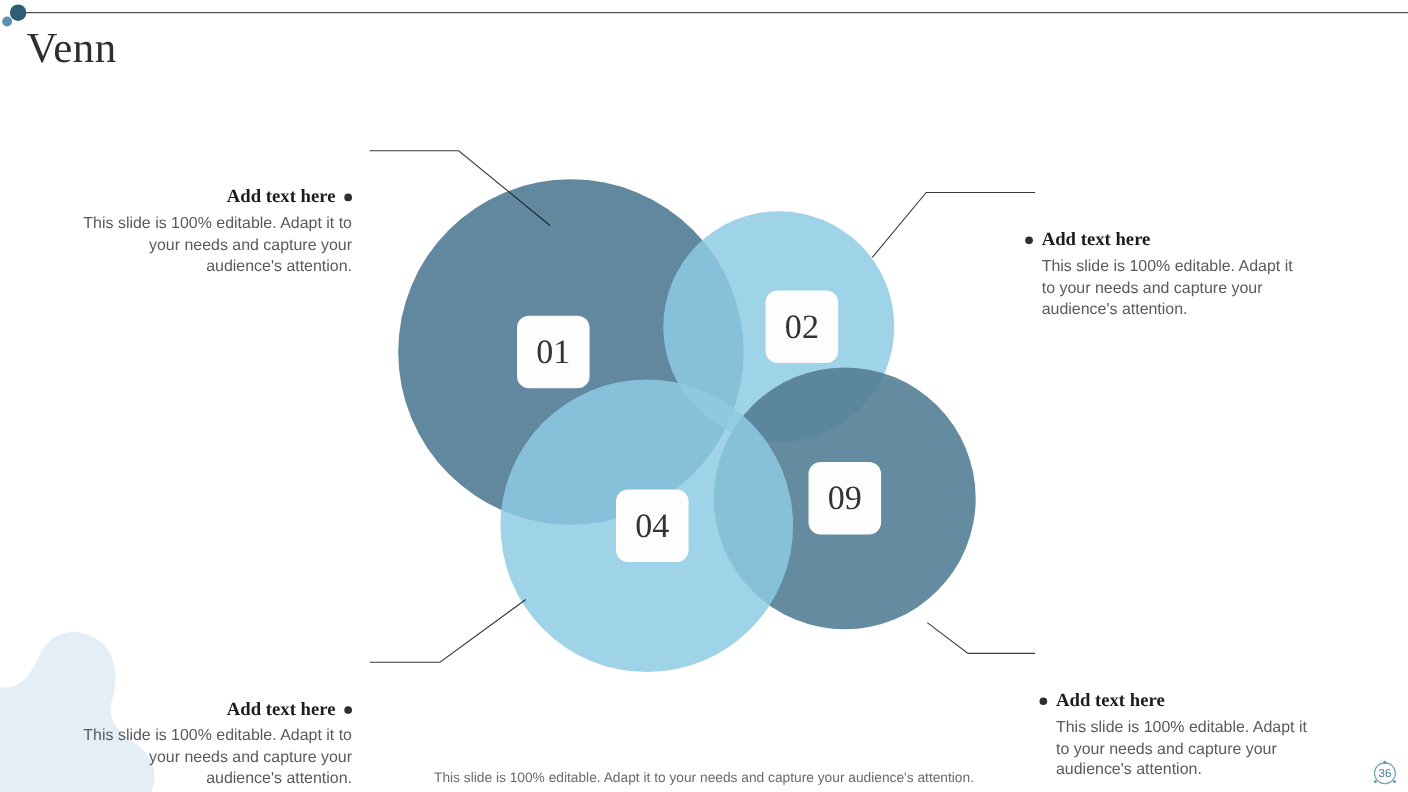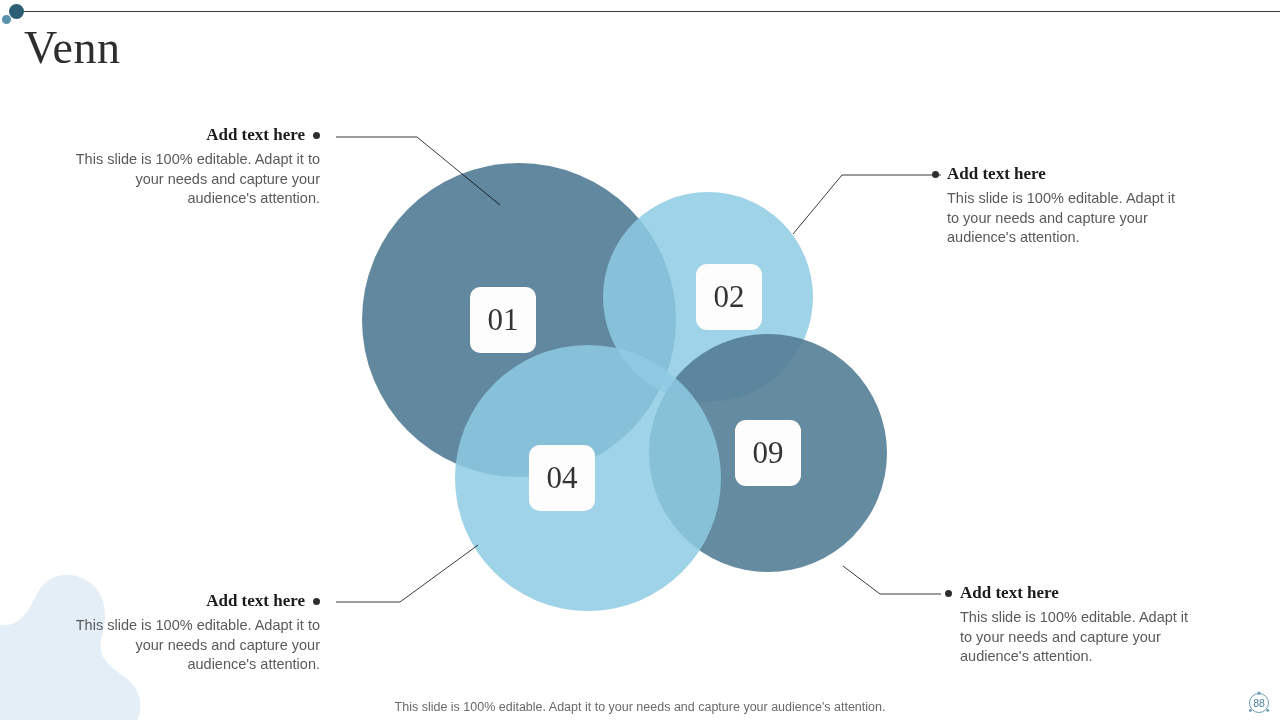--- a/index.html
+++ b/index.html
@@ -56,21 +56,21 @@
     background: #5a93ab;
     z-index: 3;
   }
 
   
   .page-title {
     position: absolute;
     left: 24px;
     top: 21px;
     font-family: "Liberation Serif", serif;
-    font-size: 46px;
+    font-size: 39px;
     color: #2e2e2e;
     letter-spacing: 0.5px;
     z-index: 3;
   }
 
   
   .venn-stage {
     position: absolute;
     left: 0;
     top: 0;
@@ -87,37 +87,38 @@
     border-radius: 11px;
     background: #fdfdfd;
     display: flex;
     align-items: center;
     justify-content: center;
     font-family: "Liberation Serif", serif;
     font-size: 31px;
     color: #333333;
     z-index: 6;
   }
-  #badge-01 { left: 470px; top: 287px; border-radius: 10px; }
+  #badge-01 { left: 470px; top: 287px; }
   #badge-02 { left: 696px; top: 264px; }
   #badge-03 { left: 735px; top: 420px; }
-  #badge-04 { left: 529px; top: 445px; }
+  #badge-04 { left: 560px; top: 445px; }
 
   
   .callout {
     position: absolute;
     z-index: 5;
     width: 250px;
   }
   .callout .head {
     font-family: "Liberation Serif", serif;
     font-weight: bold;
     font-size: 17px;
     color: #1c1c1c;
     white-space: nowrap;
+    margin-top: 44px;
   }
   .callout .body {
     font-family: "Liberation Sans", sans-serif;
     font-size: 14.5px;
     line-height: 1.35;
     color: #5a5a5a;
     margin-top: 5px;
   }
   .bullet {
     display: inline-block;
@@ -238,14 +239,14 @@
 
 <div class="footer-note">This slide is 100% editable. Adapt it to your needs and capture your audience's attention.</div>
 
 <div class="page-badge">
   <svg viewBox="0 0 26 26" xmlns="http://www.w3.org/2000/svg">
     <circle cx="13" cy="13" r="9.5" fill="none" stroke="#6d9fb4" stroke-width="1"></circle>
     <circle cx="13" cy="3.2" r="1.6" fill="#6d9fb4"></circle>
     <circle cx="4.3" cy="20.5" r="1.4" fill="#6d9fb4"></circle>
     <circle cx="21.7" cy="20.5" r="1.4" fill="#6d9fb4"></circle>
   </svg>
-  <div class="pnum">88</div>
+  <div class="pnum">36</div>
 </div>
 
 </body></html>

